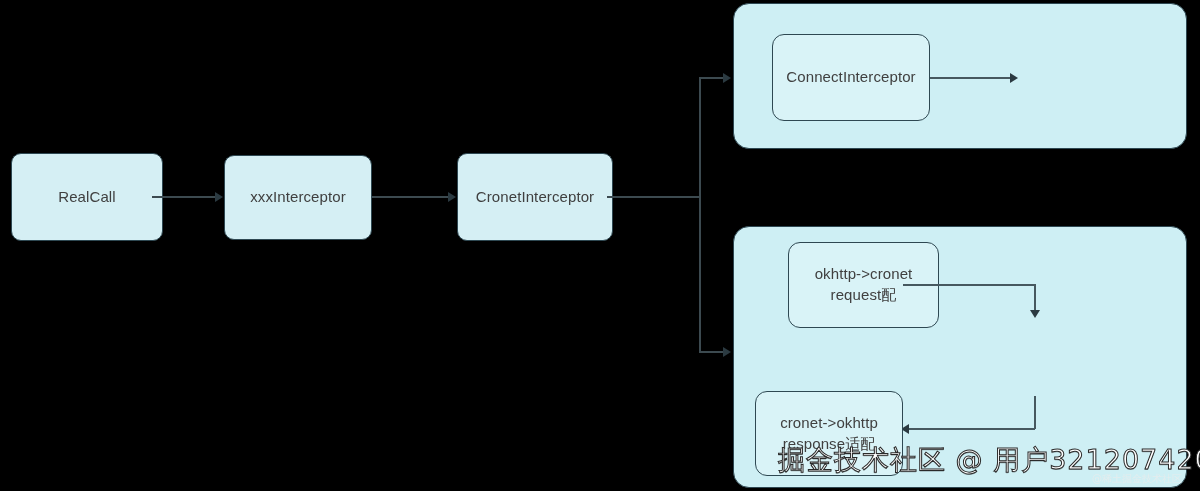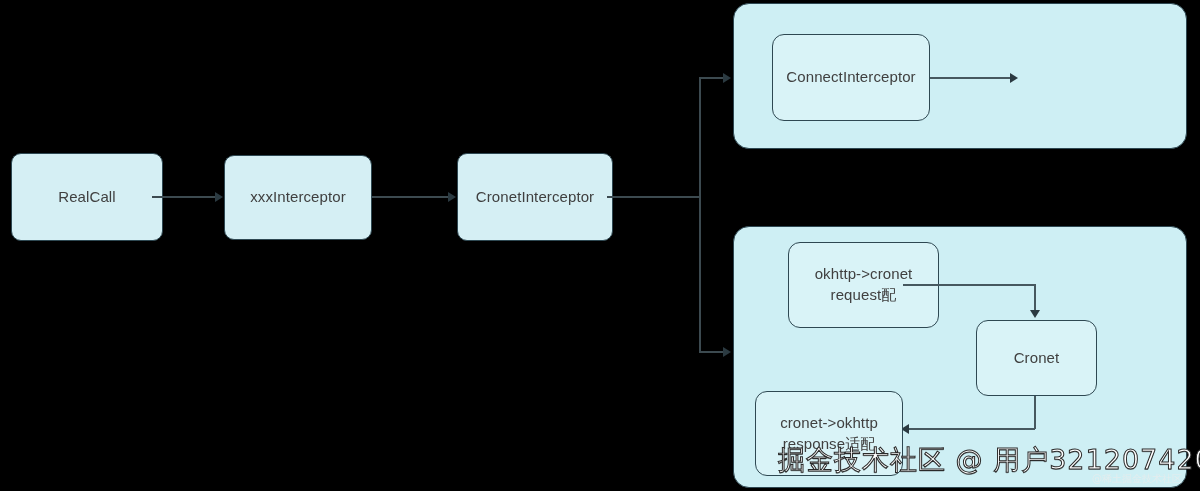--- a/index.html
+++ b/index.html
@@ -152,23 +152,20 @@
   </div>
 
   <div class="node sub" style="left:752px; top:242px; width:151px; height:86px;margin-left:36px;">
     <span>okhttp-&gt;cronet request配</span>
   </div>
 
   <div class="edge h thin" style="left:903px; top:284px; width:133px;"></div>
   <div class="edge v thin" style="left:1034px; top:284px; height:28px;"></div>
   <div class="arrow-d" style="left:1030px; top:310px;"></div>
 
-  <div class="node sub" style="left:976px; top:320px; width:121px; height:76px;">
-    <span>Cronet</span>
-  </div>
 
   <div class="edge v thin" style="left:1034px; top:396px; height:33px;"></div>
   <div class="edge h thin" style="left:909px; top:428px; width:126px;"></div>
   <div class="arrow-l" style="left:901px; top:424px;"></div>
 
   <div class="node sub" style="left:755px; top:391px; width:148px; height:85px;align-items:center;">
     <span>cronet-&gt;okhttp response适配</span>
   </div>
 
   <div class="watermark-main">掘金技术社区 @ 用户321207420452</div>

